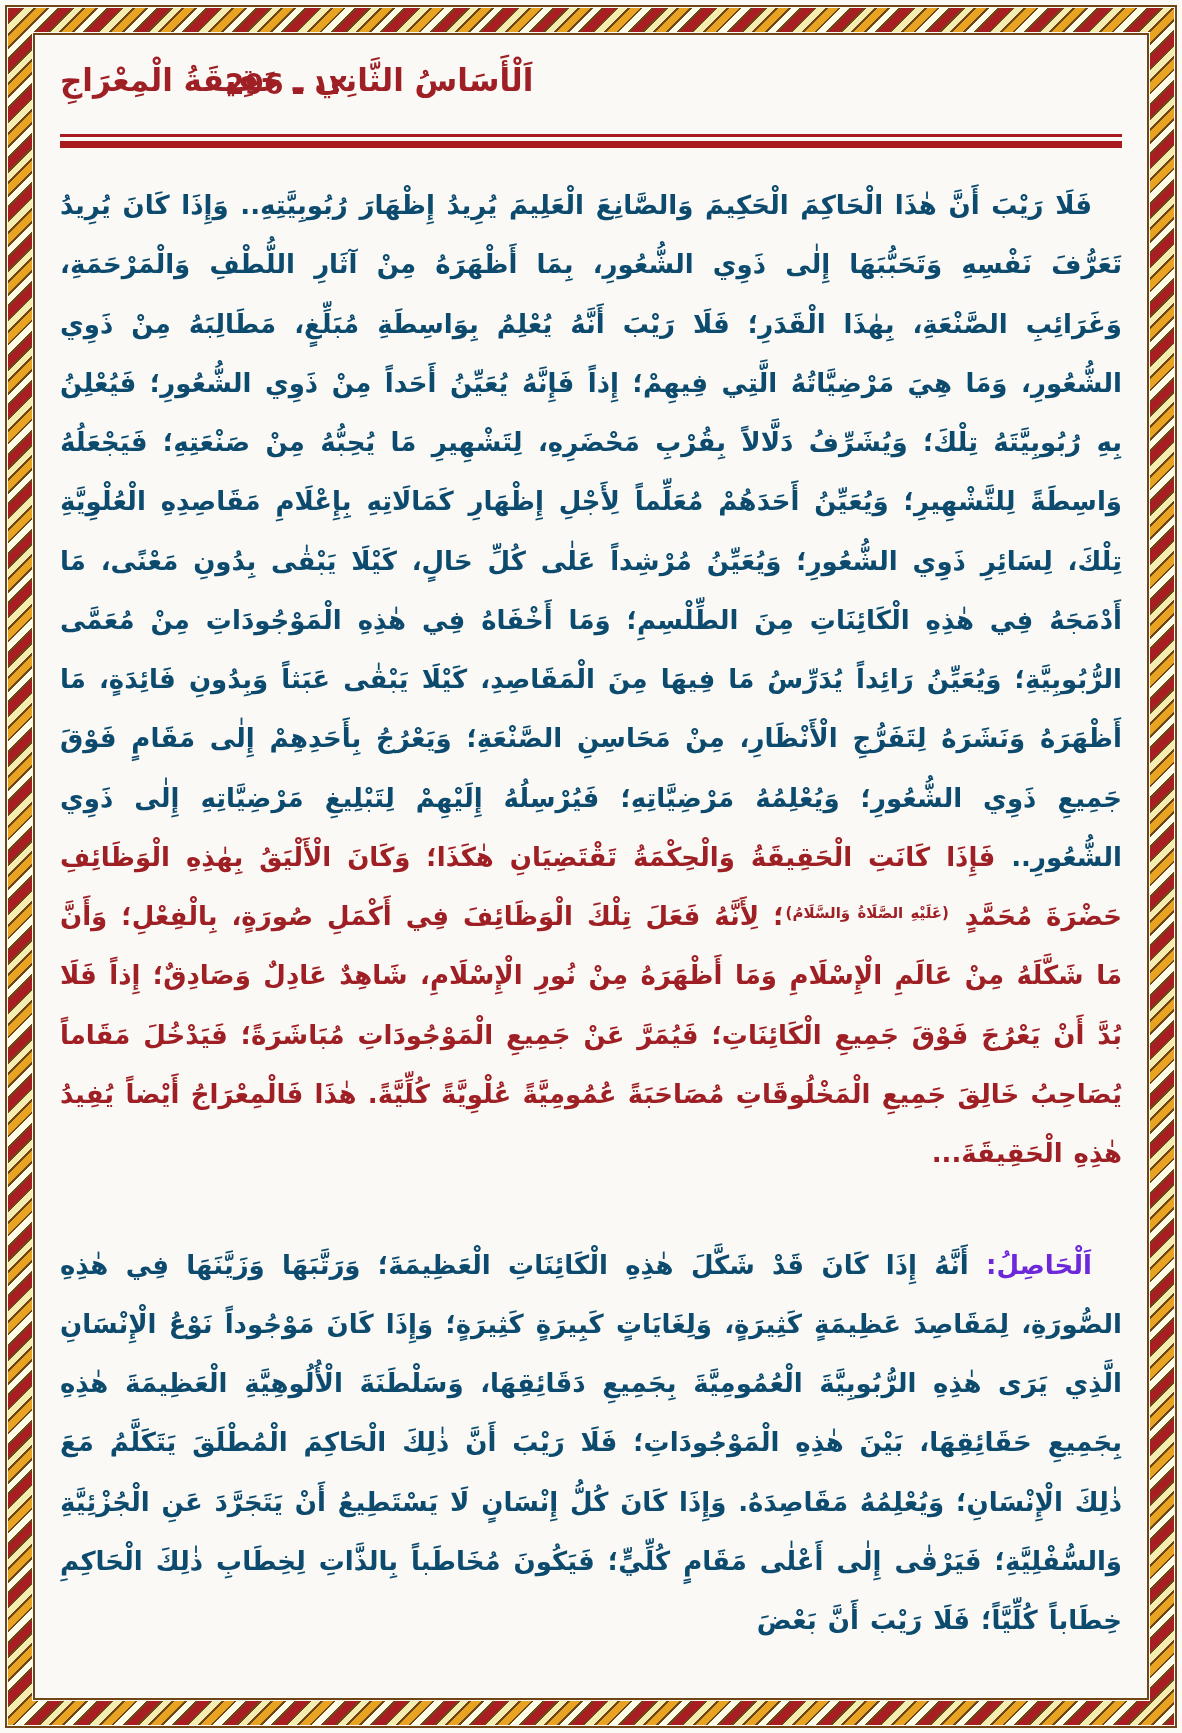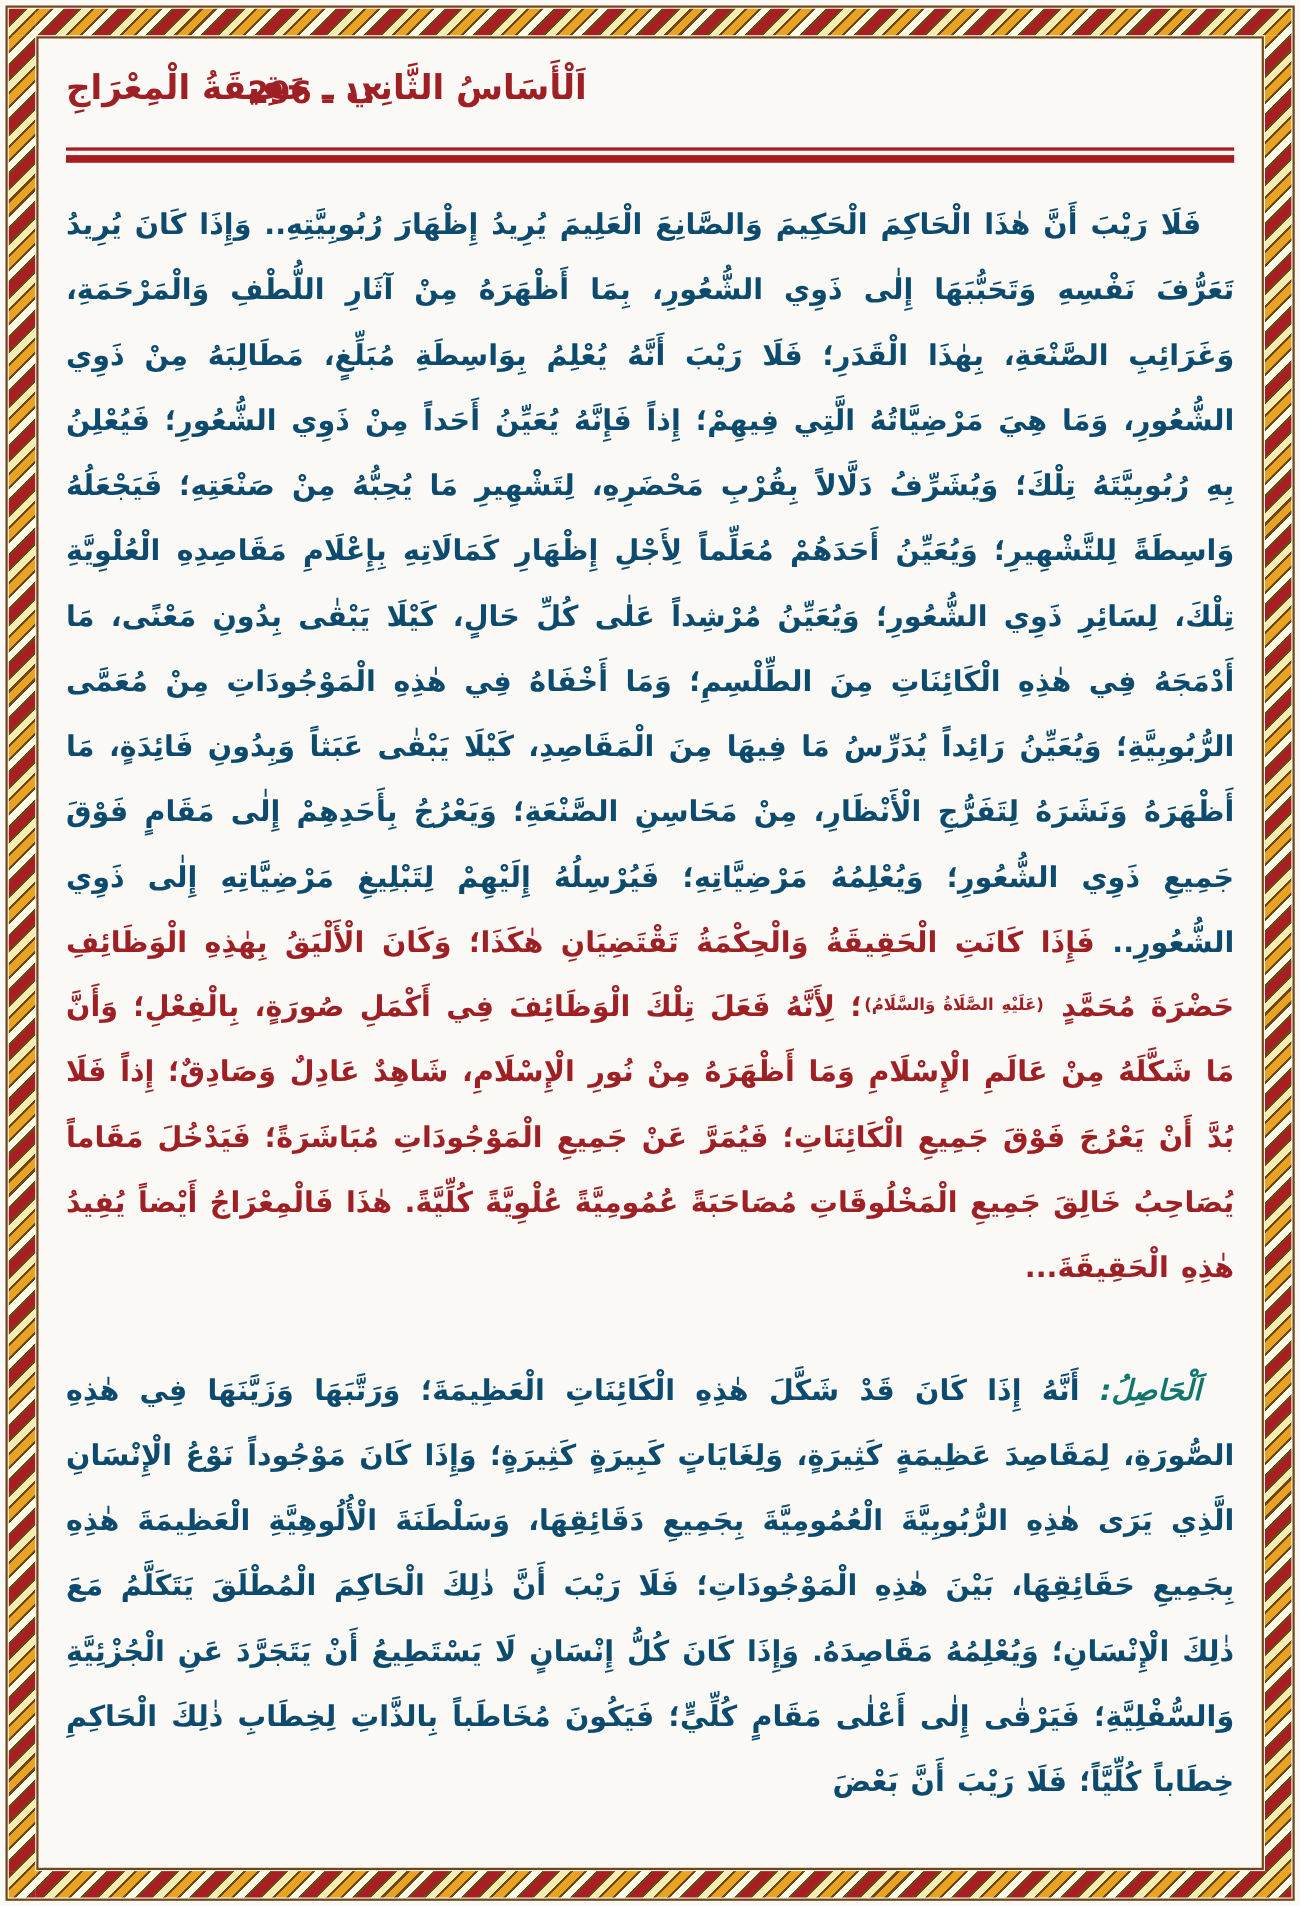--- a/index.html
+++ b/index.html
@@ -96,21 +96,21 @@
     text-align: justify;
     font-size: 26px;
     font-weight: bold;
     line-height: 2.28;
     text-indent: 30px;
     word-spacing: 2px;
   }
   .para + .para { margin-top: 52px; }
   .para .black { color: #0c4a6e; }
   .para .red   { color: #9e1f24; }
-  .para .lead  { color: #0f766e; font-style: italic; }
+  .para .lead  { color: #6d28d9; }
 
   .honorific {
     display: inline-block;
     font-size: 15px;
     line-height: 1;
     vertical-align: middle;
     text-indent: 0;
     padding: 0 2px;
     transform: translateY(-4px);
   }

